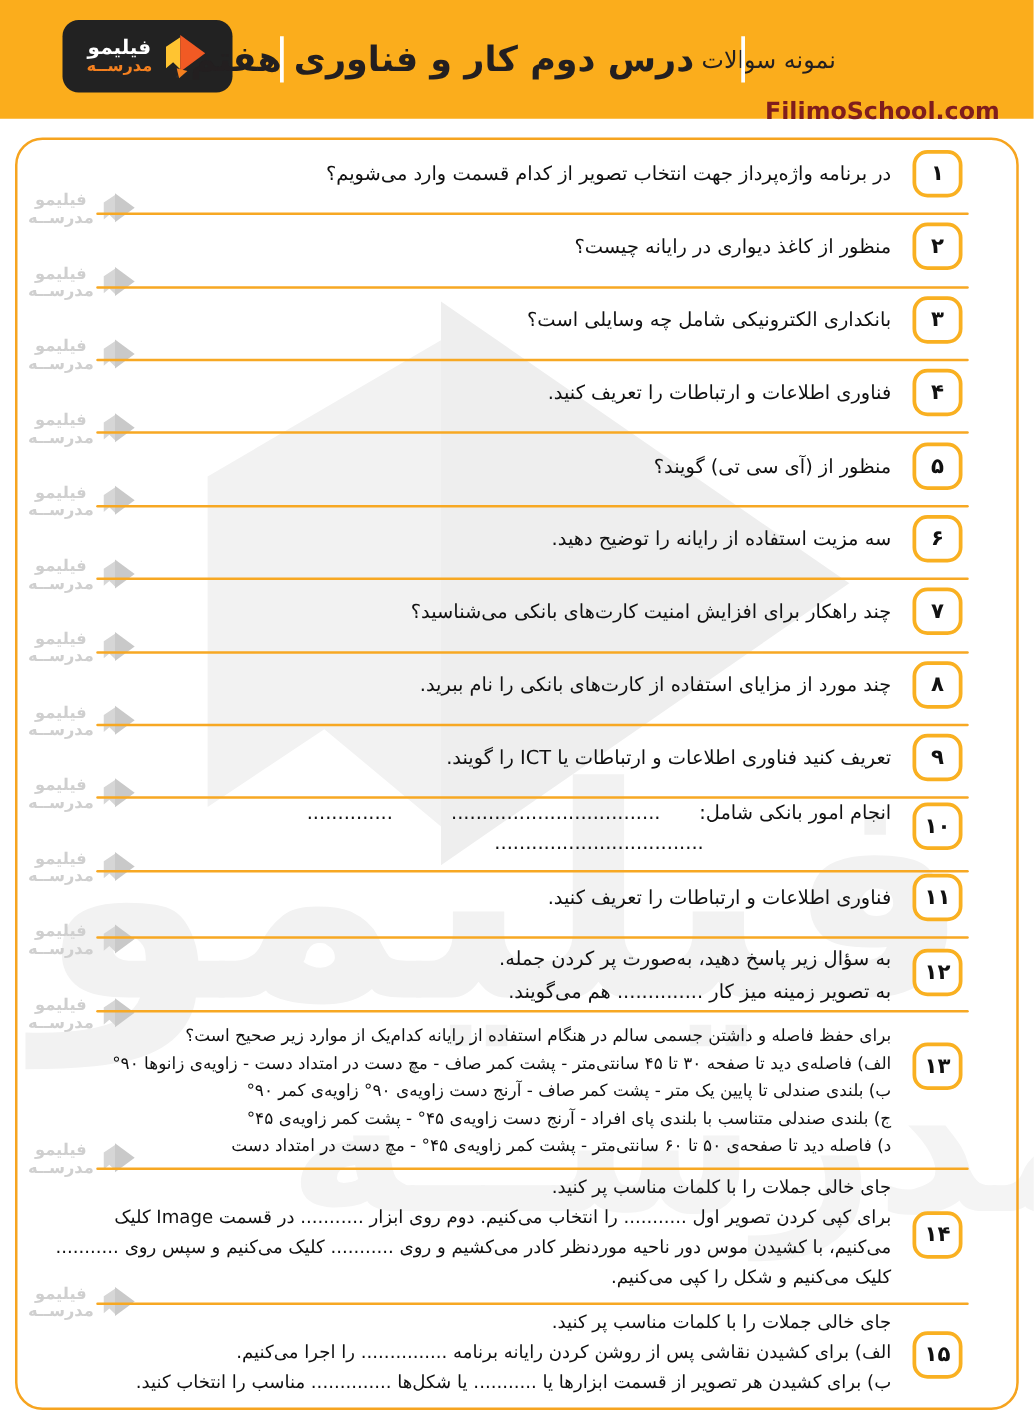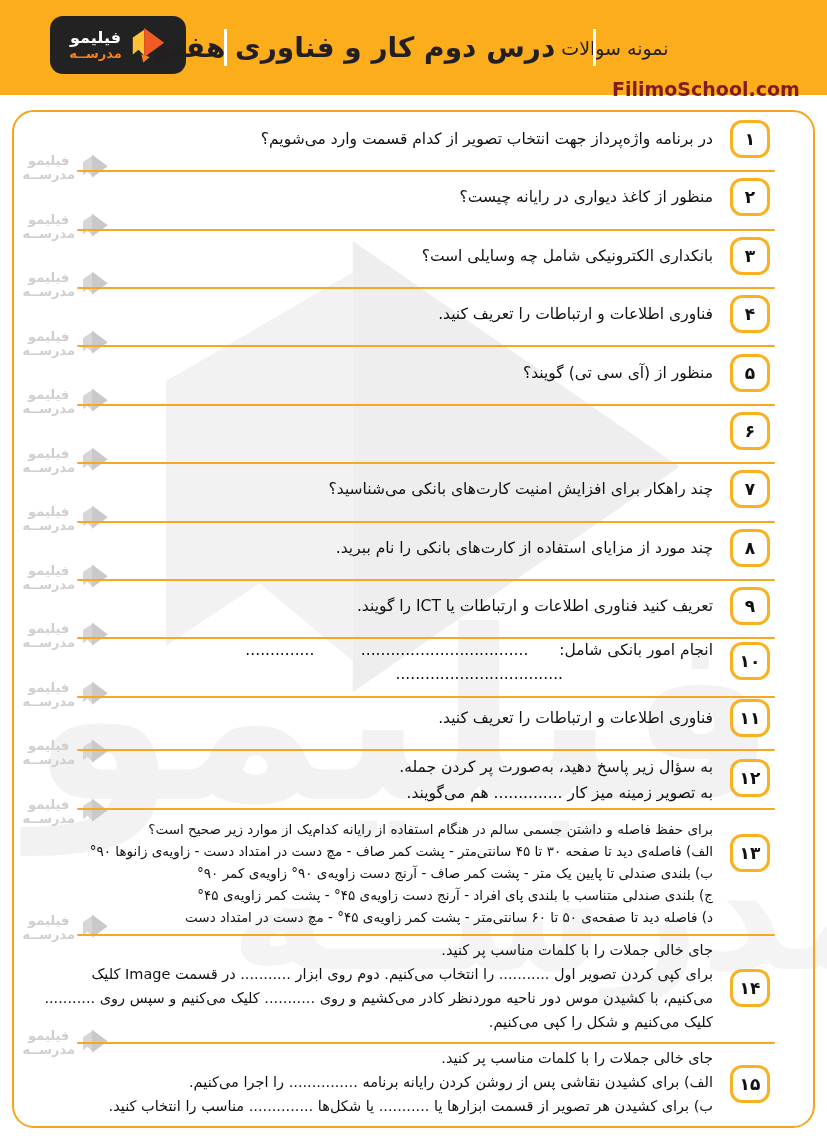--- a/index.html
+++ b/index.html
@@ -273,20 +273,23 @@
   </div>
   <div class="sep" style="top:233px"></div>
 
   <div class="badge" style="top:242px">۵</div>
   <div class="qt" style="top:249px">
     <div class="ql">منظور از (آی سی تی) گویند؟</div>
   </div>
   <div class="sep" style="top:292px"></div>
 
   <div class="badge" style="top:300px">۶</div>
+  <div class="qt" style="top:307px">
+    <div class="ql">سه مزیت استفاده از رایانه را توضیح دهید.</div>
+  </div>
   <div class="sep" style="top:350px"></div>
 
   <div class="badge" style="top:358px">۷</div>
   <div class="qt" style="top:365px">
     <div class="ql">چند راهکار برای افزایش امنیت کارت‌های بانکی می‌شناسید؟</div>
   </div>
   <div class="sep" style="top:409px"></div>
 
   <div class="badge" style="top:417px">۸</div>
   <div class="qt" style="top:424px">

